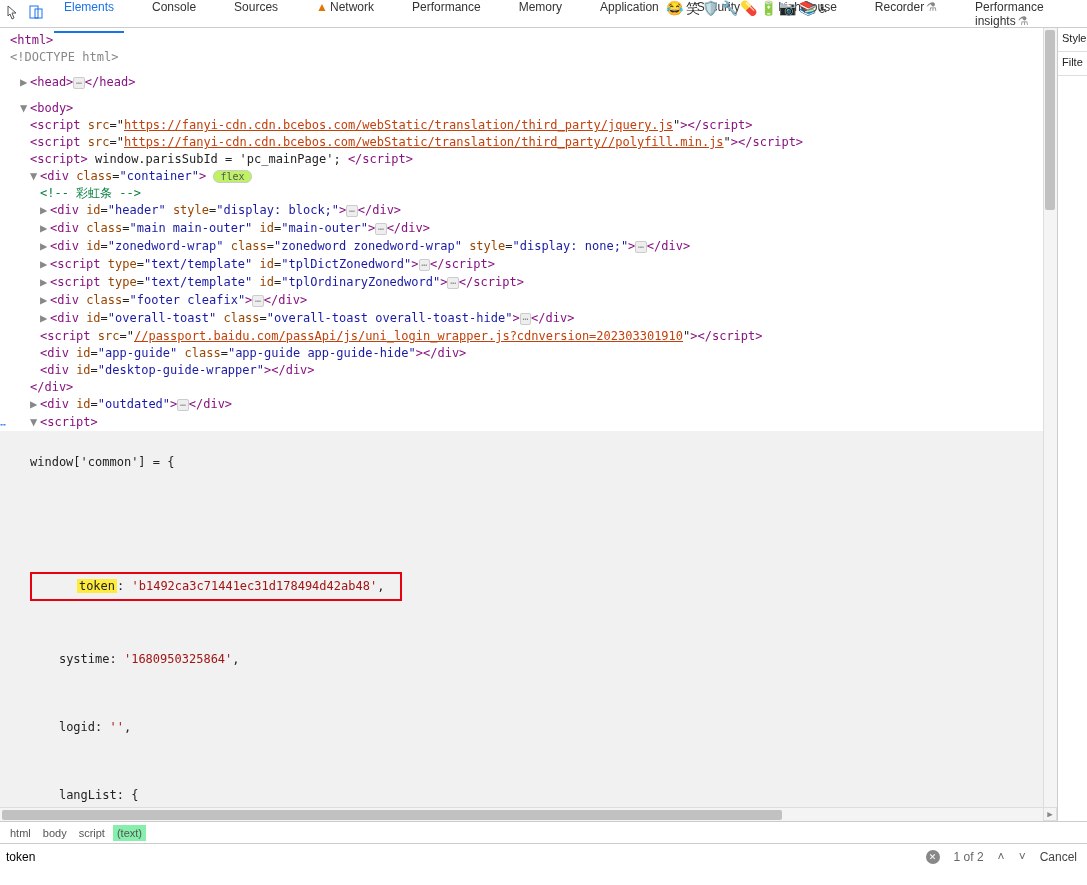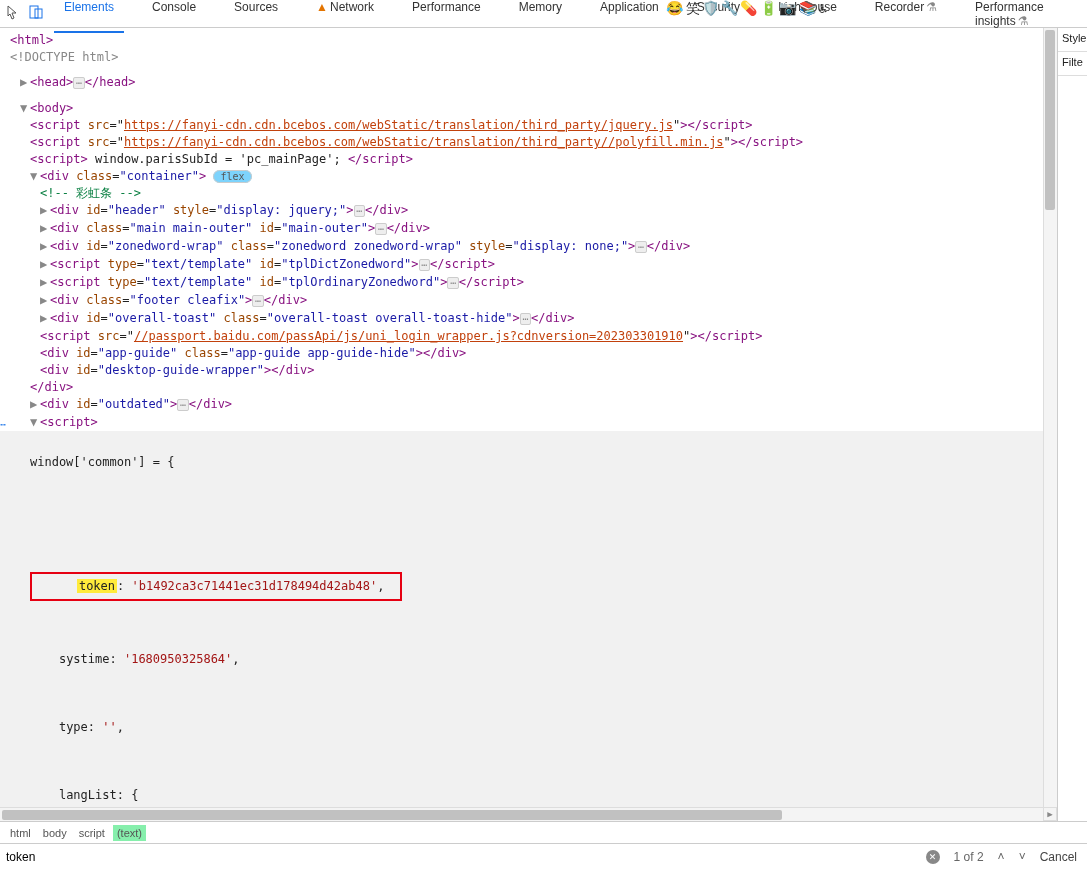--- a/index.html
+++ b/index.html
@@ -20,21 +20,21 @@
 .line { white-space: pre; }
 .i1 { padding-left: 10px; margin-top: 8px; }
 .i2 { padding-left: 20px; }
 .i3 { padding-left: 30px; }
 .doctype { color: #888; }
 .tag { color: #881280; }
 .attr-name { color: #994500; }
 .attr-val { color: #1a1aa6; }
 .link { color: #c2410c; text-decoration: underline; cursor: pointer; }
 .comment { color: #0b8043; }
-.pill { background: #7dd3fc; border: 1px solid #ccc; border-radius: 8px; padding: 0 6px; font-size: 10px; color: #555; }
+.pill { background: #bef264; border: 1px solid #ccc; border-radius: 8px; padding: 0 6px; font-size: 10px; color: #555; }
 .caret { display: inline-block; width: 10px; color: #888; cursor: pointer; }
 .dots { background: #eee; border: 1px solid #ccc; padding: 0 2px; font-size: 9px; color: #888; border-radius: 2px; }
 .script-body { background: #f1f1f1; margin-left: -10px; padding: 6px 0 10px 30px; line-height: 17px; white-space: pre; overflow: hidden; }
 .js-str { color: #a31515; }
 .js-key { color: #222; }
 .hl-box { border: 2px solid #e60012; padding: 4px 16px; display: inline-block; margin: 16px 0; }
 .hl-token { background: #ffeb3b; color: #222; padding: 0 2px; }
 .selgutter { position: absolute; left: 0; top: 388px; color: #1a73e8; font-size: 10px; }
 .vscroll { position: absolute; right: 0; top: 0; width: 14px; height: 100%; background: #f4f4f4; border-left: 1px solid #ddd; }
 .vthumb { position: absolute; right: 2px; top: 2px; width: 10px; height: 180px; background: #c1c1c1; border-radius: 2px; }
@@ -98,21 +98,21 @@
     <div class="dom-tree">
       <div class="line"><span class="tag">&lt;html&gt;</span></div>
       <div class="line"><span class="doctype">&lt;!DOCTYPE html&gt;</span></div>
       <div class="line i1"><span class="caret">▶</span><span class="tag">&lt;head&gt;</span><span class="dots">⋯</span><span class="tag">&lt;/head&gt;</span></div>
       <div class="line i1"><span class="caret">▼</span><span class="tag">&lt;body&gt;</span></div>
       <div class="line i2"><span class="tag">&lt;script </span><span class="attr-name">src</span>=<span>"</span><span class="link">https://fanyi-cdn.cdn.bcebos.com/webStatic/translation/third_party/jquery.js</span><span>"</span><span class="tag">&gt;&lt;/script&gt;</span></div>
       <div class="line i2"><span class="tag">&lt;script </span><span class="attr-name">src</span>=<span>"</span><span class="link">https://fanyi-cdn.cdn.bcebos.com/webStatic/translation/third_party//polyfill.min.js</span><span>"</span><span class="tag">&gt;&lt;/script&gt;</span></div>
       <div class="line i2"><span class="tag">&lt;script&gt;</span><span> window.parisSubId = 'pc_mainPage'; </span><span class="tag">&lt;/script&gt;</span></div>
       <div class="line i2"><span class="caret">▼</span><span class="tag">&lt;div </span><span class="attr-name">class</span>=<span class="attr-val">"container"</span><span class="tag">&gt;</span> <span class="pill">flex</span></div>
       <div class="line i3"><span class="comment">&lt;!-- 彩虹条 --&gt;</span></div>
-      <div class="line i3"><span class="caret">▶</span><span class="tag">&lt;div </span><span class="attr-name">id</span>=<span class="attr-val">"<span>header</span>"</span> <span class="attr-name">style</span>=<span class="attr-val">"<span>display: jquery;</span>"</span><span class="tag">&gt;</span><span class="dots">⋯</span><span class="tag">&lt;/div&gt;</span></div>
+      <div class="line i3"><span class="caret">▶</span><span class="tag">&lt;div </span><span class="attr-name">id</span>=<span class="attr-val">"<span>header</span>"</span> <span class="attr-name">style</span>=<span class="attr-val">"<span>display: block;</span>"</span><span class="tag">&gt;</span><span class="dots">⋯</span><span class="tag">&lt;/div&gt;</span></div>
       <div class="line i3"><span class="caret">▶</span><span class="tag">&lt;div </span><span class="attr-name">class</span>=<span class="attr-val">"<span>main main-outer</span>"</span> <span class="attr-name">id</span>=<span class="attr-val">"<span>main-outer</span>"</span><span class="tag">&gt;</span><span class="dots">⋯</span><span class="tag">&lt;/div&gt;</span></div>
       <div class="line i3"><span class="caret">▶</span><span class="tag">&lt;div </span><span class="attr-name">id</span>=<span class="attr-val">"<span>zonedword-wrap</span>"</span> <span class="attr-name">class</span>=<span class="attr-val">"<span>zonedword zonedword-wrap</span>"</span> <span class="attr-name">style</span>=<span class="attr-val">"<span>display: none;</span>"</span><span class="tag">&gt;</span><span class="dots">⋯</span><span class="tag">&lt;/div&gt;</span></div>
       <div class="line i3"><span class="caret">▶</span><span class="tag">&lt;script </span><span class="attr-name">type</span>=<span class="attr-val">"text/template"</span> <span class="attr-name">id</span>=<span class="attr-val">"<span>tplDictZonedword</span>"</span><span class="tag">&gt;</span><span class="dots">⋯</span><span class="tag">&lt;/script&gt;</span></div>
       <div class="line i3"><span class="caret">▶</span><span class="tag">&lt;script </span><span class="attr-name">type</span>=<span class="attr-val">"text/template"</span> <span class="attr-name">id</span>=<span class="attr-val">"<span>tplOrdinaryZonedword</span>"</span><span class="tag">&gt;</span><span class="dots">⋯</span><span class="tag">&lt;/script&gt;</span></div>
       <div class="line i3"><span class="caret">▶</span><span class="tag">&lt;div </span><span class="attr-name">class</span>=<span class="attr-val">"<span>footer cleafix</span>"</span><span class="tag">&gt;</span><span class="dots">⋯</span><span class="tag">&lt;/div&gt;</span></div>
       <div class="line i3"><span class="caret">▶</span><span class="tag">&lt;div </span><span class="attr-name">id</span>=<span class="attr-val">"<span>overall-toast</span>"</span> <span class="attr-name">class</span>=<span class="attr-val">"<span>overall-toast overall-toast-hide</span>"</span><span class="tag">&gt;</span><span class="dots">⋯</span><span class="tag">&lt;/div&gt;</span></div>
       <div class="line i3"><span class="tag">&lt;script </span><span class="attr-name">src</span>=<span>"</span><span class="link">//passport.baidu.com/passApi/js/uni_login_wrapper.js?cdnversion=202303301910</span><span>"</span><span class="tag">&gt;&lt;/script&gt;</span></div>
       <div class="line i3"><span class="tag">&lt;div </span><span class="attr-name">id</span>=<span class="attr-val">"<span>app-guide</span>"</span> <span class="attr-name">class</span>=<span class="attr-val">"<span>app-guide app-guide-hide</span>"</span><span class="tag">&gt;&lt;/div&gt;</span></div>
       <div class="line i3"><span class="tag">&lt;div </span><span class="attr-name">id</span>=<span class="attr-val">"<span>desktop-guide-wrapper</span>"</span><span class="tag">&gt;&lt;/div&gt;</span></div>
       <div class="line i2"><span class="tag">&lt;/div&gt;</span></div>
@@ -121,21 +121,21 @@
 
       <div class="selgutter">⋯</div>
       <div class="script-body">
 <div><span class="js-key">window['common'] = {</span></div>
 <div>&nbsp;</div>
 <div>&nbsp;</div>
 <div class="hl-box">    <span class="hl-token">token</span>: <span class="js-str">'b1492ca3c71441ec31d178494d42ab48'</span>,</div>
 <div>&nbsp;</div>
 <div>    <span>systime:</span> <span class="js-str">'1680950325864'</span>,</div>
 <div>&nbsp;</div>
-<div>    <span>type:</span> <span class="js-str">''</span>,</div>
+<div>    <span>logid:</span> <span class="js-str">''</span>,</div>
 <div>&nbsp;</div>
 <div>    <span>langList: {</span></div>
 
 
 
 
 
 
 
 

